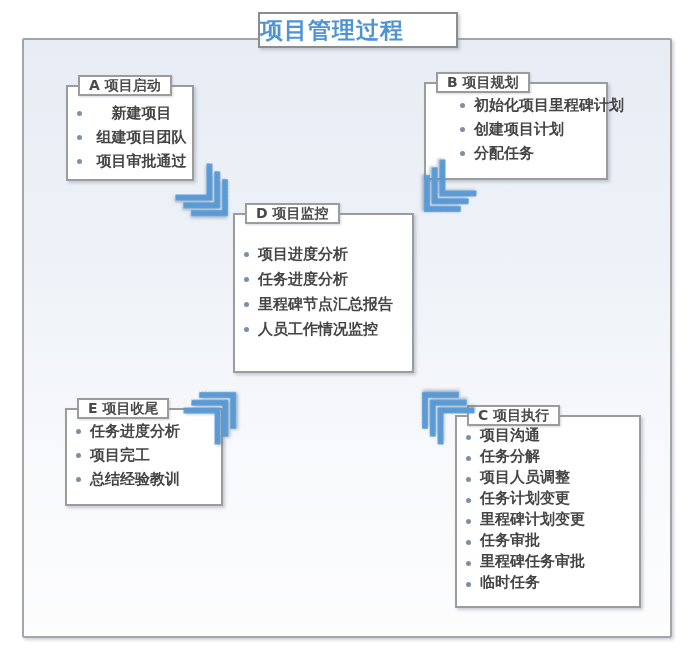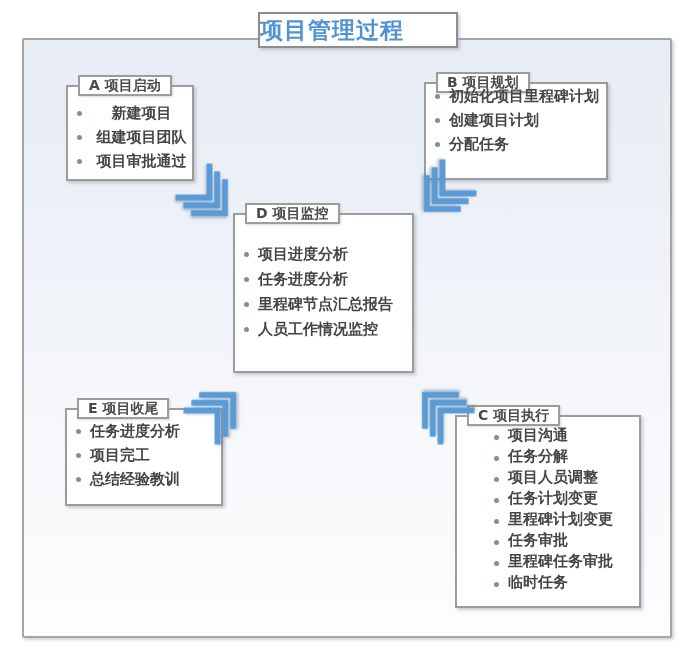--- a/index.html
+++ b/index.html
@@ -61,29 +61,29 @@
   }
   .node li::before {
     content:""; position:absolute; left:9px; top:10px;
     width:5px; height:5px; border-radius:50%;
     background:var(--bullet,#7d8fa5);
   }
 
   .node-a { left:66px;  top:85px;  width:128px; height:96px; }
   .node-a ul { margin-top:14px;text-align:center; }
   .node-b { left:424px; top:82px;  width:184px; height:98px; }
-  .node-b ul { margin-top:0; }
+  .node-b ul { margin-top:9px;padding-left:25px; }
   .node-d { left:233px; top:213px; width:181px; height:160px; }
   .node-d ul { margin-top:27px; }
   .node-d li { line-height:25px; }
   .node-e { left:65px;  top:408px; width:158px; height:98px; }
   .node-e ul { margin-top:9px; }
   .node-c { left:455px; top:415px; width:186px; height:193px; }
   .node-c ul { margin-top:8px; }
-  .node-c li { line-height:21px; font-size:15px;margin-left:28px; }
+  .node-c li { line-height:21px; font-size:15px; }
 
   
   .arrow { position:absolute; width:70px; height:70px; z-index:4; }
   .arrow svg { overflow:visible; display:block;
     filter:drop-shadow(1.5px 2px 1.5px rgba(100,125,155,0.5)); }
   .arrow polyline { fill:none; stroke:var(--chevron,#5b9bd5); stroke-width:6; }
   .arrow-dr svg { transform:rotate(45deg); }
   .arrow-dl svg { transform:rotate(135deg); }
   .arrow-ur svg { transform:rotate(-45deg); }
   .arrow-ul svg { transform:rotate(-135deg); }

